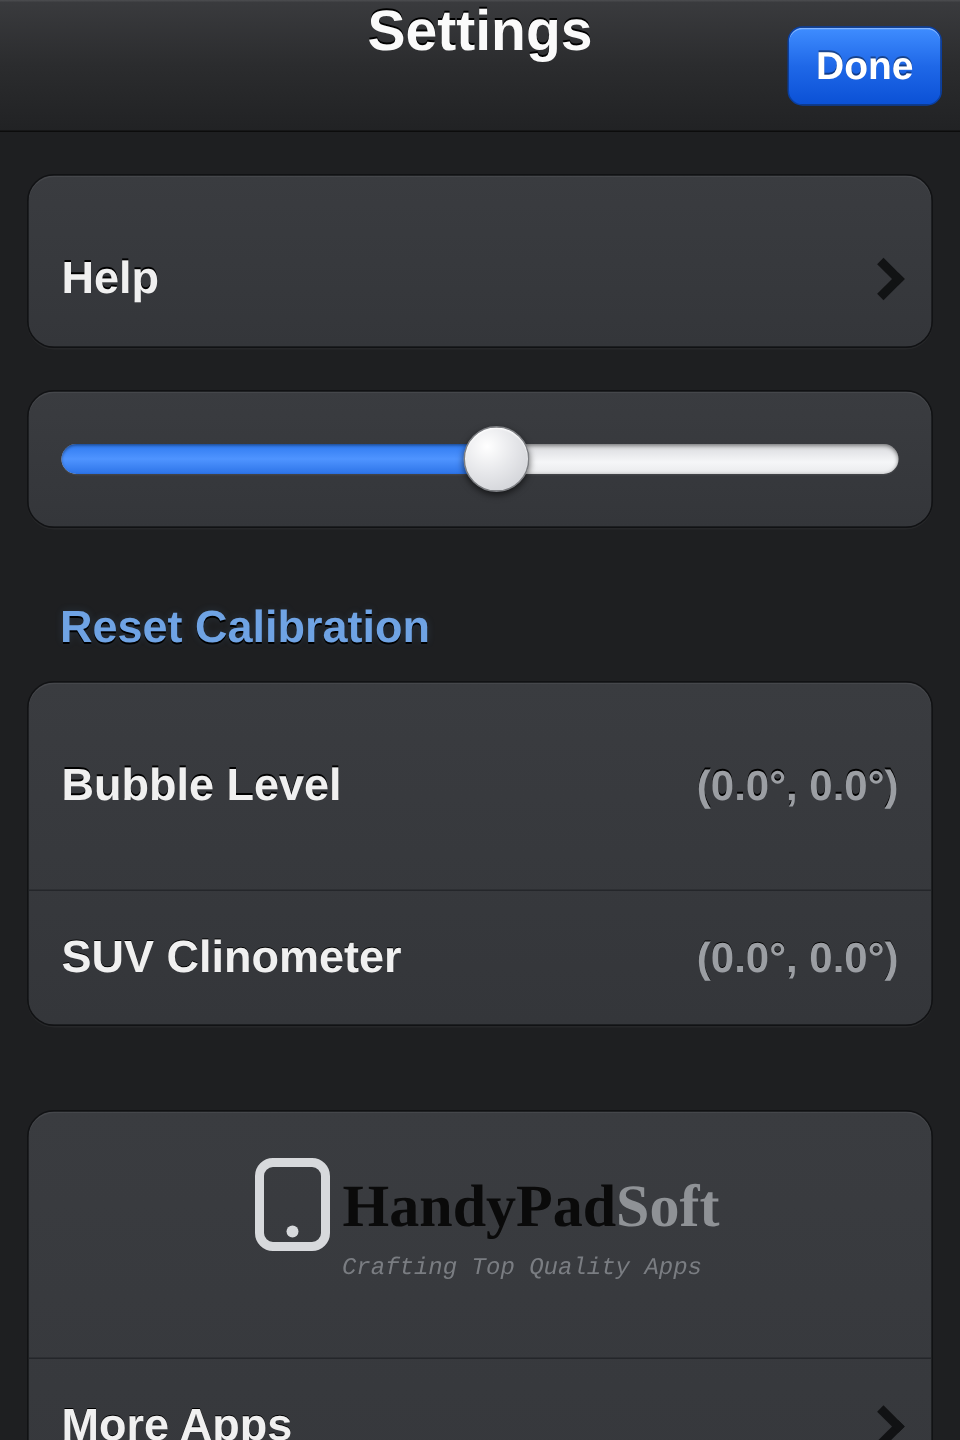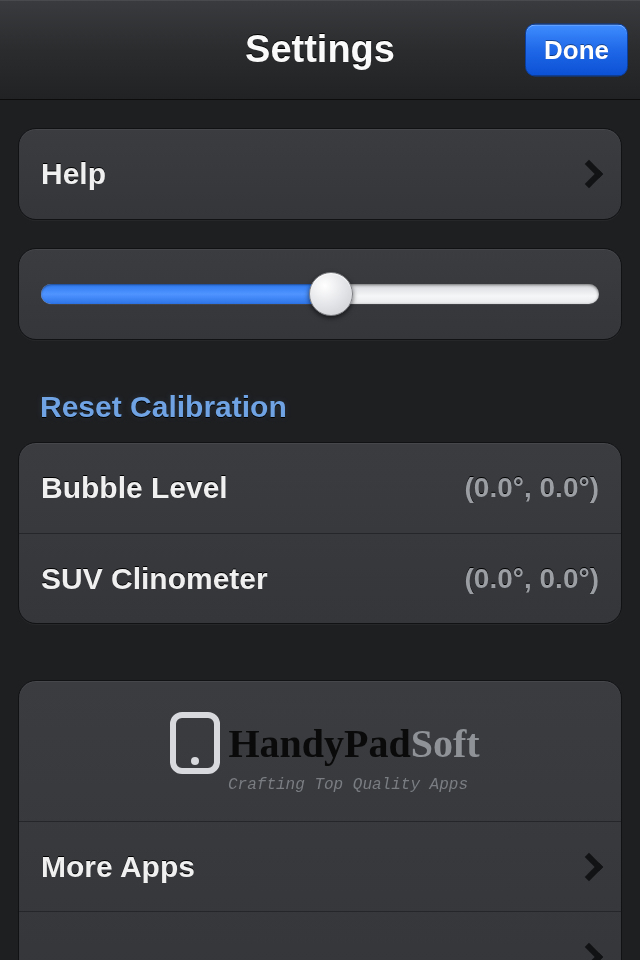--- a/index.html
+++ b/index.html
@@ -3,26 +3,26 @@
 <meta charset="utf-8">
 <style>
   * { box-sizing: border-box; margin: 0; padding: 0; }
   html, body { width: 640px; height: 960px; overflow: hidden; }
   body {
     font-family: -apple-system, "Helvetica Neue", Helvetica, Arial, sans-serif;
     background: #1e1f21;
     color: #e8e8e8;
   }
   .navbar {
-    height: 100px;
+    height: 88px;
     background: linear-gradient(to bottom, #3a3b3e 0%, #2b2c2e 50%, #212224 100%);
     border-bottom: 1px solid #0c0c0c;
     position: relative;
     display: flex;
-    align-items: center;
+    align-items: flex-start;
     justify-content: center;
     box-shadow: inset 0 1px 0 rgba(255,255,255,0.08);
   }
   .navbar-title {
     font-size: 38px;
     font-weight: bold;
     color: #fafafa;
     text-shadow: 0 -1px 0 #000;
   }
   .done-btn {
@@ -51,20 +51,21 @@
     box-shadow: inset 0 1px 0 rgba(255,255,255,0.06), 0 1px 0 rgba(255,255,255,0.04);
     overflow: hidden;
   }
   .group.reset { margin-top: 12px; }
   .cell {
     display: flex;
     align-items: center;
     min-height: 90px;
     padding: 2px 22px;
     border-top: 1px solid #24262a;
+    margin-top: 24px;
   }
   .cell:first-child, .group > .cell:first-child { border-top: none; }
   .cell-label {
     font-size: 30px;
     font-weight: bold;
     color: #f0f0f0;
     text-shadow: 0 -1px 0 #000;
     flex: 0 0 auto;
   }
   .cell-value {

